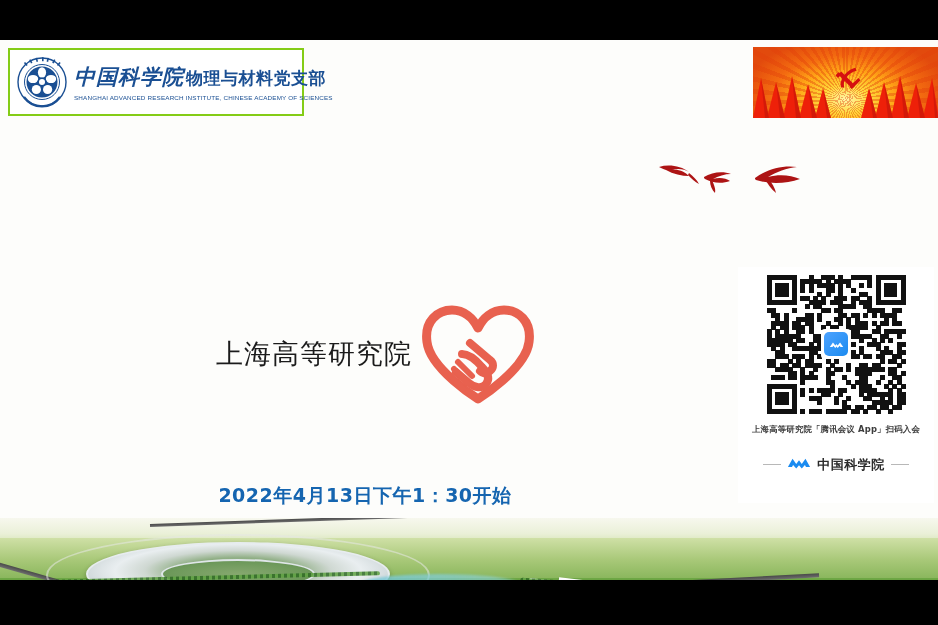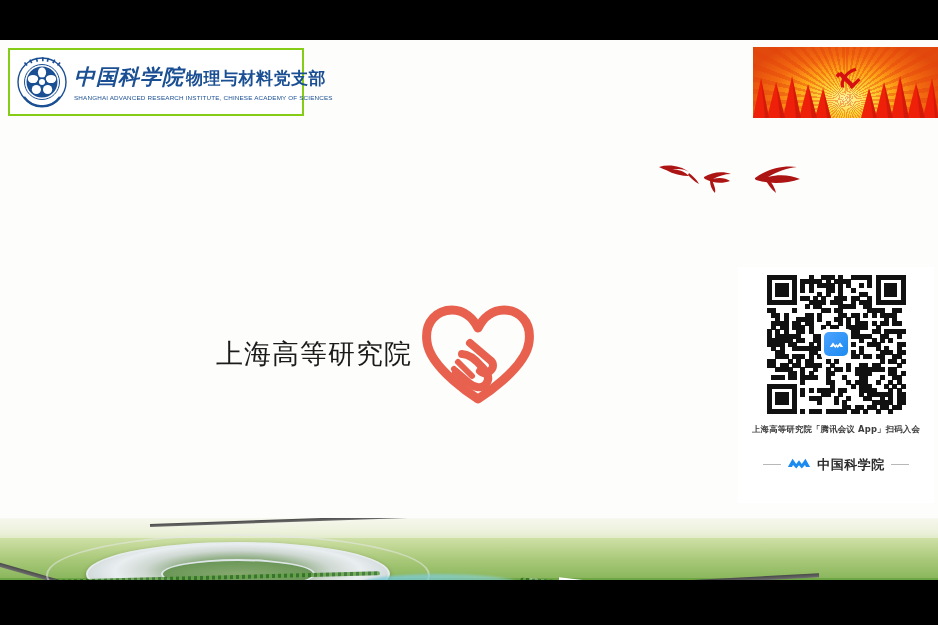--- a/index.html
+++ b/index.html
@@ -482,20 +482,21 @@
           <path d="M52 41 L72 58 C76 61 76 66 72 69 C69 72 65 72 62 69" fill="none" stroke="#e8614f" stroke-width="8" stroke-linecap="round" stroke-linejoin="round"></path>
           <path d="M44 52 C50 52 58 58 64 65 C70 71 72 77 68 82 C64 87 57 86 51 81 L38 70" fill="none" stroke="#e8614f" stroke-width="8" stroke-linecap="round" stroke-linejoin="round"></path>
           <path d="M40 60 L54 74" fill="none" stroke="#e8614f" stroke-width="6" stroke-linecap="round"></path>
           <path d="M36 67 L49 81" fill="none" stroke="#e8614f" stroke-width="6" stroke-linecap="round"></path>
           <path d="M33 74 L45 87" fill="none" stroke="#e8614f" stroke-width="6" stroke-linecap="round"></path>
         </svg>
       </span>
     </div>
 
 
+    <div class="datetime">2022年4月13日下午1：30开始</div>
 
     <div class="qr-panel">
       <div class="qr-code" id="qrcode">
           <div class="qmod" style="left: 0px; top: 0px; width: 5px; height: 5px;"></div>
           <div class="qmod" style="left: 4.18182px; top: 0px; width: 5px; height: 5px;"></div>
           <div class="qmod" style="left: 8.36364px; top: 0px; width: 5px; height: 5px;"></div>
           <div class="qmod" style="left: 12.5455px; top: 0px; width: 5px; height: 5px;"></div>
           <div class="qmod" style="left: 16.7273px; top: 0px; width: 5px; height: 5px;"></div>
           <div class="qmod" style="left: 20.9091px; top: 0px; width: 5px; height: 5px;"></div>
           <div class="qmod" style="left: 25.0909px; top: 0px; width: 5px; height: 5px;"></div>

